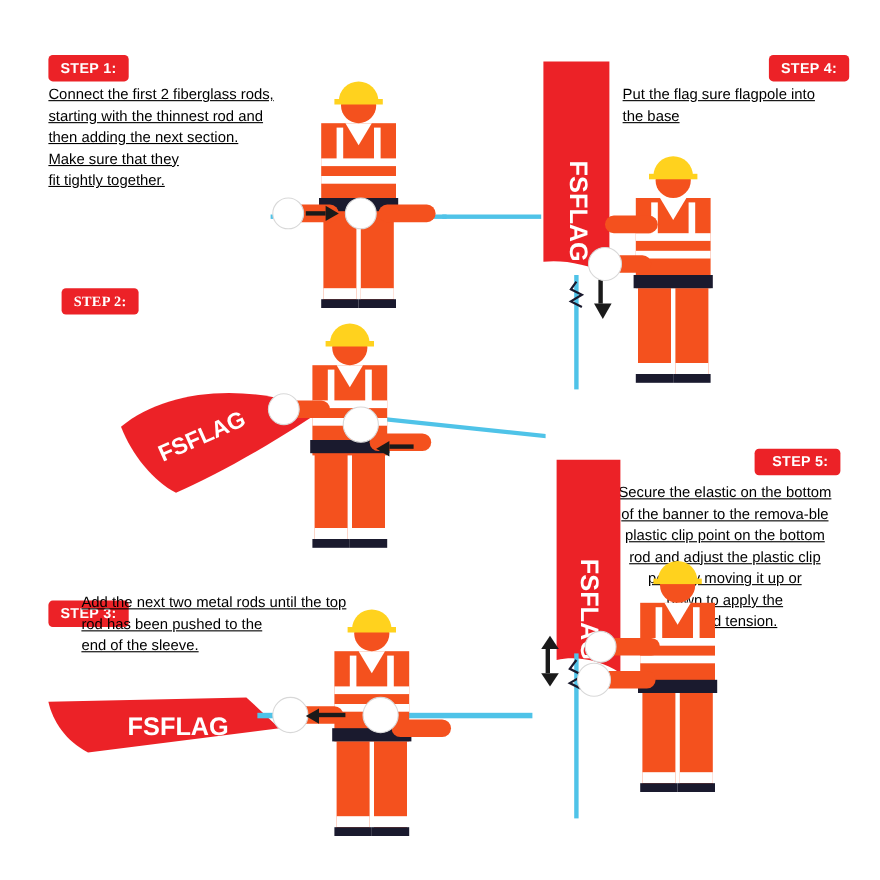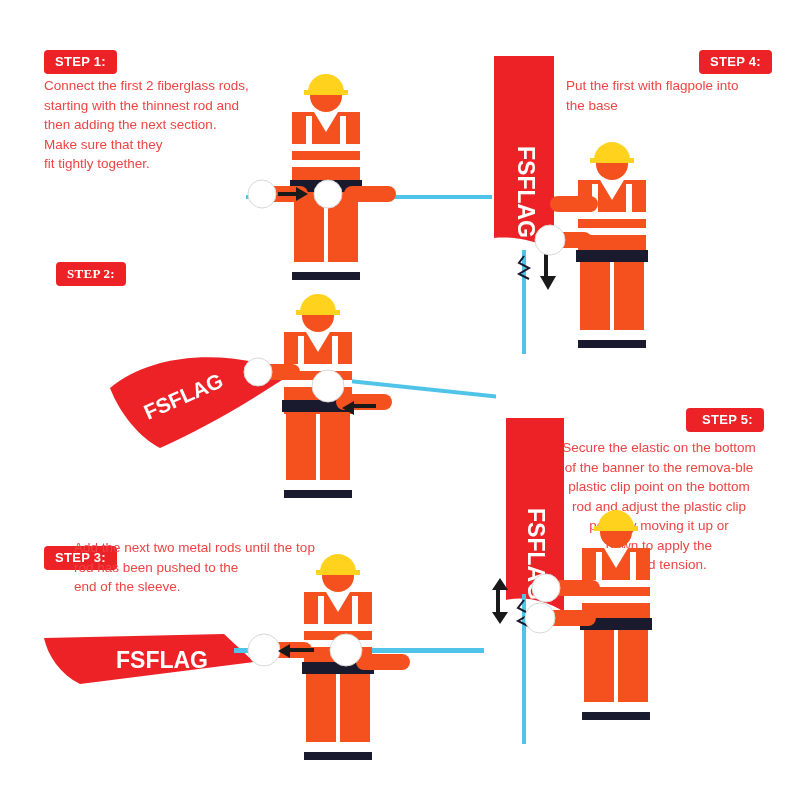--- a/index.html
+++ b/index.html
@@ -24,24 +24,25 @@
     font-weight: bold;
     font-size: 13px;
     letter-spacing: 0.3px;
     padding: 5px 11px 6px 11px;
     border-radius: 4px;
     white-space: nowrap;
     line-height: 1;
   }
   .step-text {
     position: absolute;
-    color: #ef4444;
+    color: #000000;
     font-size: 13.5px;
     line-height: 1.45;
     white-space: pre-line;
+    text-decoration: underline;
   }
   .step-text.right {
     text-align: right;
   }
   .fig {
     position: absolute;
   }
   .flag-label {
     font-weight: bold;
     fill: #ffffff;
@@ -175,21 +176,21 @@
     <circle cx="226" cy="134" r="16" fill="#ffffff" stroke="#d8d8d8" stroke-width="1"></circle>
     <circle cx="308" cy="134" r="16" fill="#ffffff" stroke="#d8d8d8" stroke-width="1"></circle>
 
     <g fill="#1a1a1a">
       <rect x="252" y="132" width="24" height="4"></rect>
       <path d="M252 128 L240 135 L252 142 Z"></path>
     </g>
   </svg>
 
   <div class="step-badge" style="left:656px; top:50px;margin-left:43px;">STEP 4:</div>
-  <div class="step-text" style="left:566px; top:76px; width:220px;">Put the first with flagpole into
+  <div class="step-text" style="left:566px; top:76px; width:220px;">Put the flag sure flagpole into
 the base</div>
 
   <svg class="fig" style="left:480px; top:54px;" width="220" height="320" viewBox="0 0 220 320">
 
     <path d="M14 2 L74 2 L74 196 C54 186 32 182 14 184 Z" fill="#ec2227"></path>
     <text class="flag-label" x="38" y="92" font-size="23" transform="rotate(90 38 92)">FSFLAG</text>
 
     <rect x="42" y="196" width="4" height="104" fill="#4fc3e8"></rect>
 
     <path d="M44 202 l-5 7 l10 5 l-10 6 l10 5" stroke="#1a1a2e" stroke-width="2" fill="none"></path>

